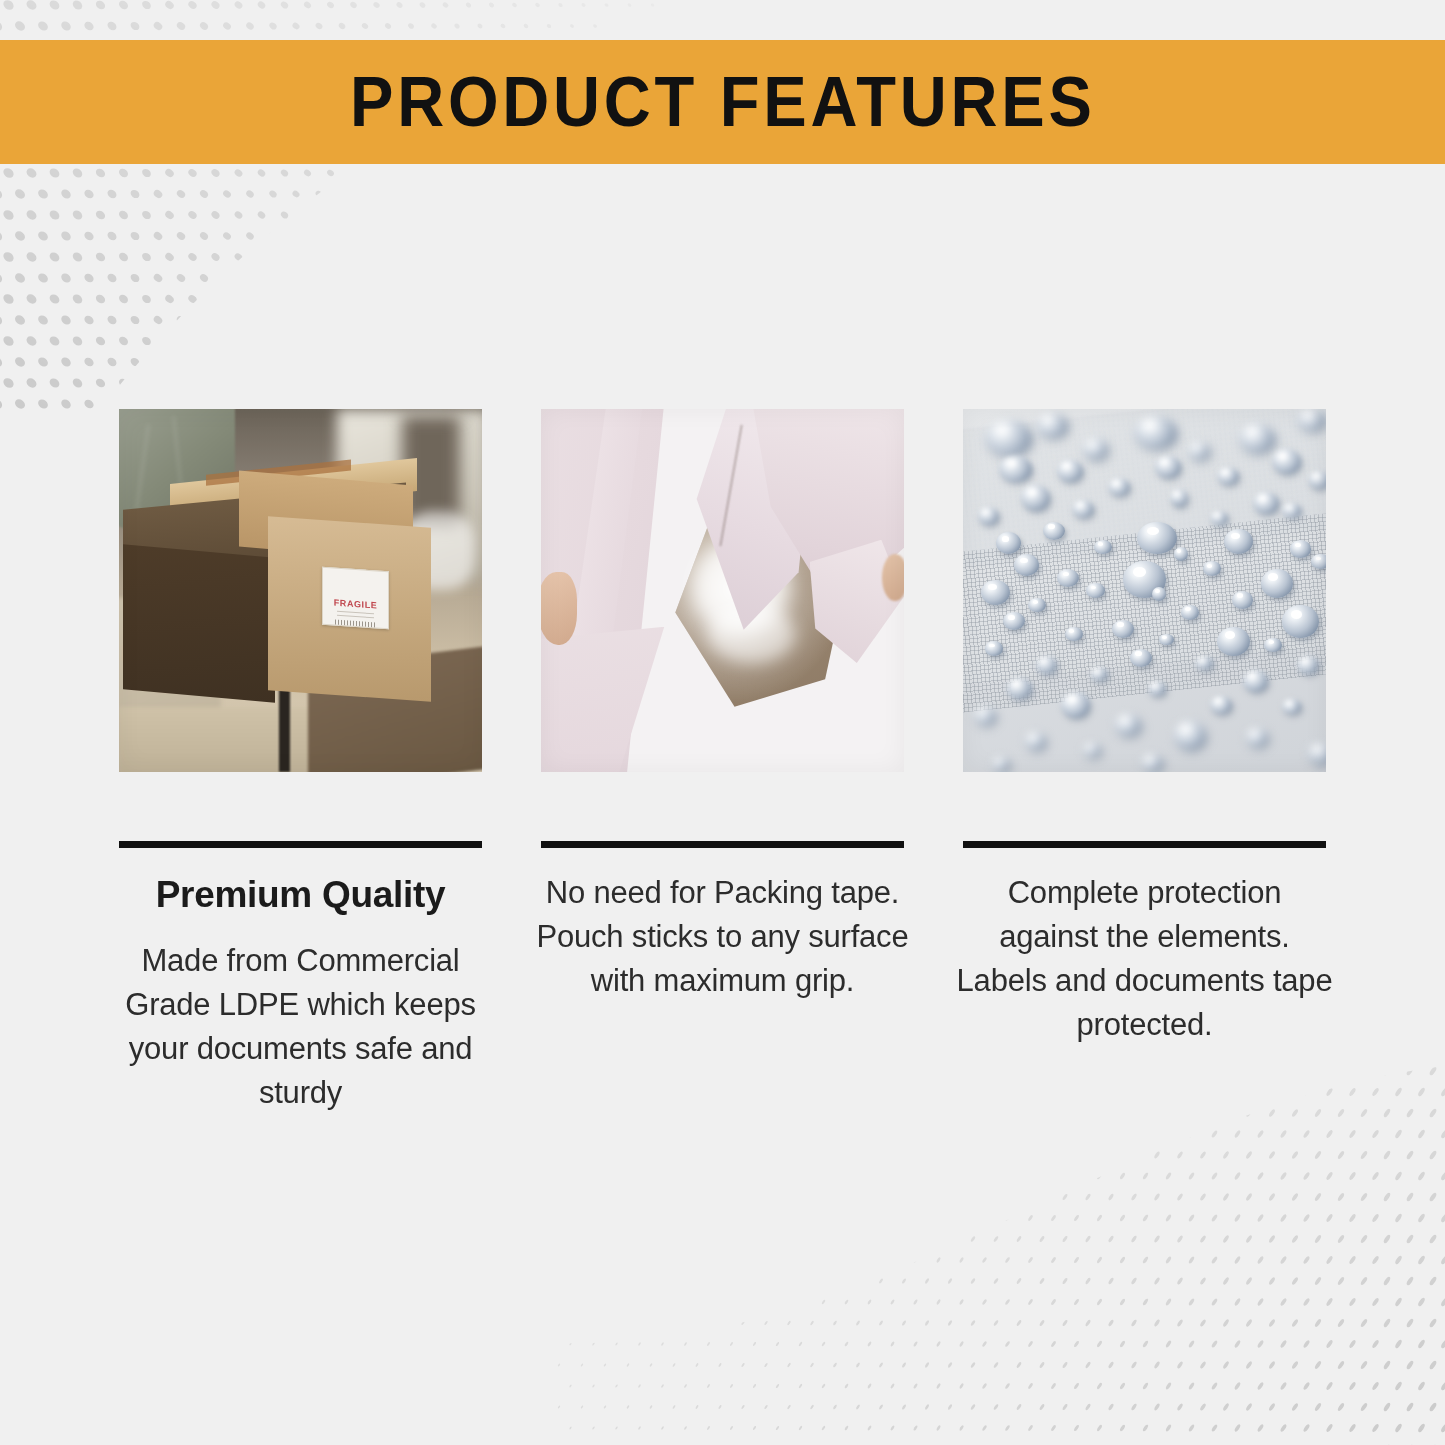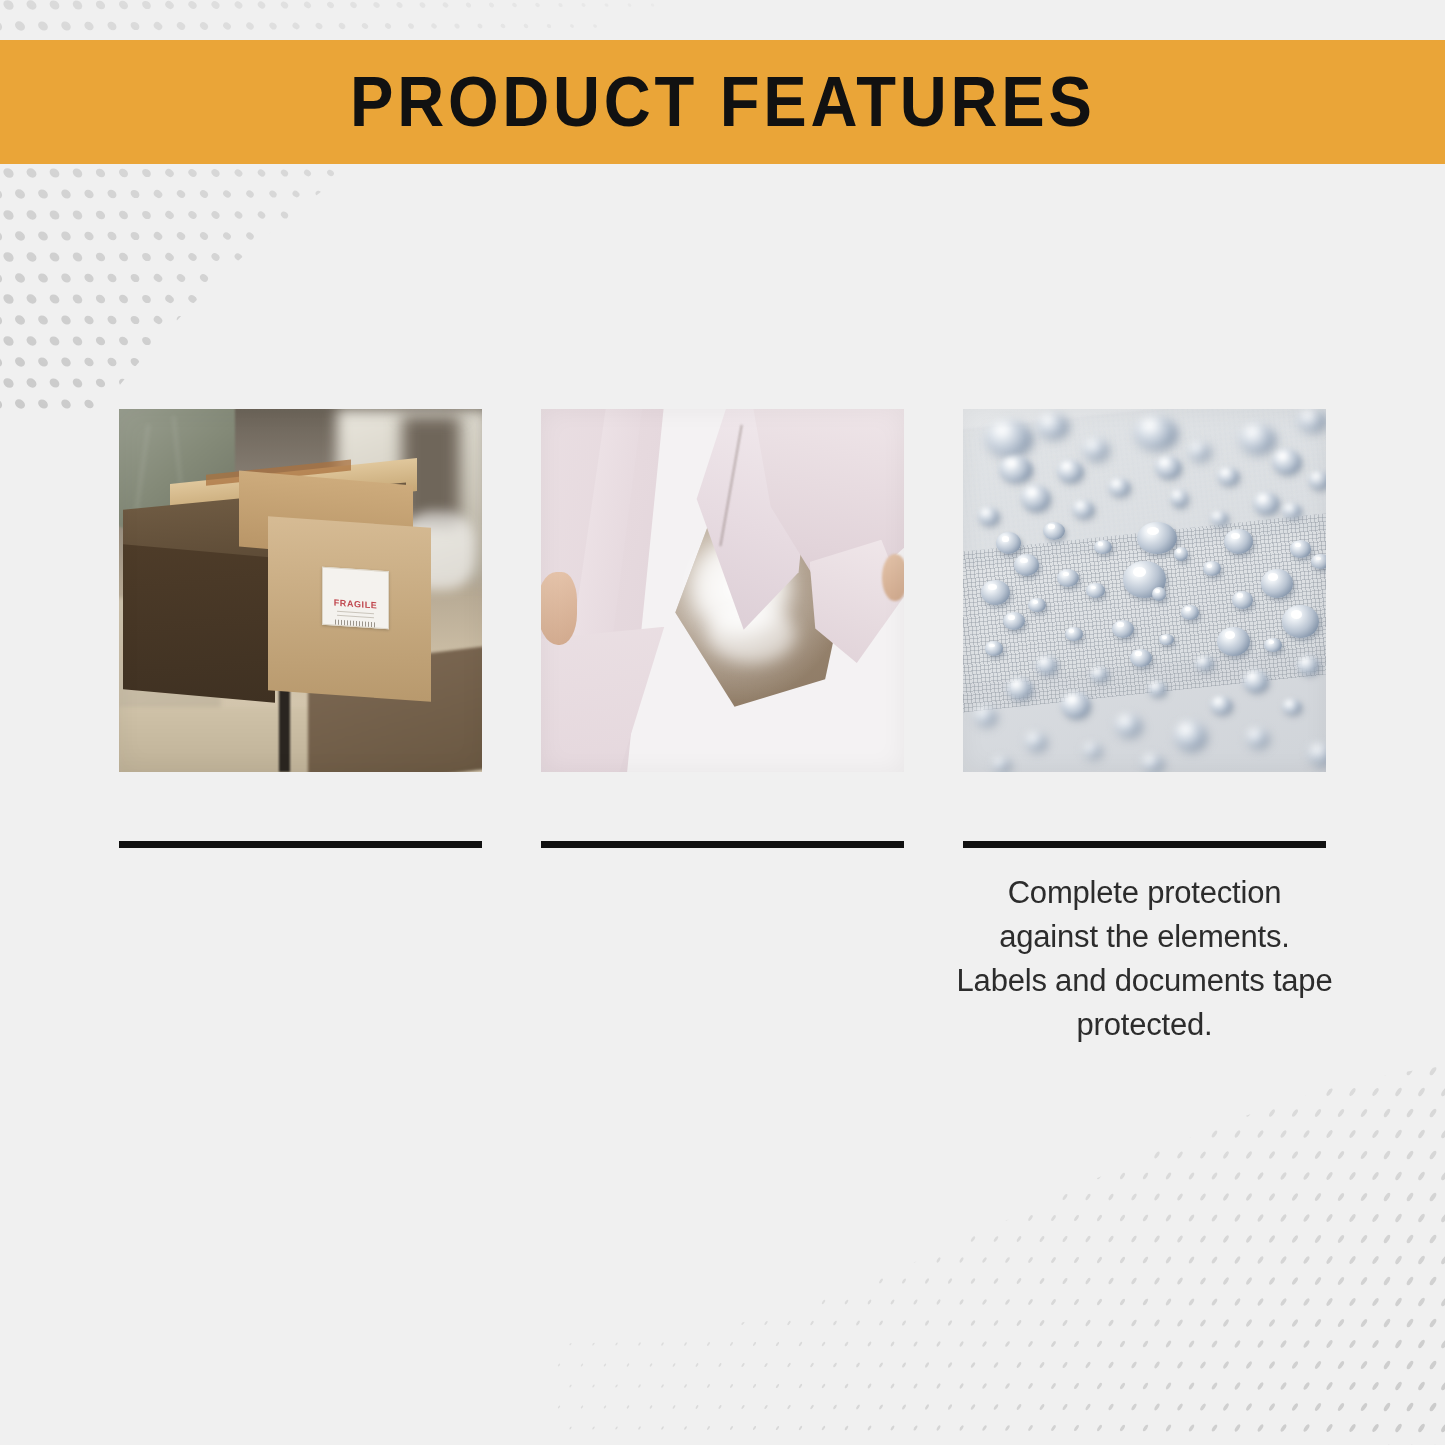--- a/index.html
+++ b/index.html
@@ -2213,20 +2213,22 @@
         <div class="p1-label">
           <div class="p1-label-text">FRAGILE</div>
           <div class="p1-label-line"></div>
           <div class="p1-label-line"></div>
           <div class="p1-label-bar"></div>
         </div>
         <div class="photo-vignette"></div>
       </div>
 
       <div class="feature-divider"></div>
+      <div class="feature-heading">Premium Quality</div>
+      <div class="feature-body">Made from Commercial Grade LDPE which keeps your documents safe and sturdy</div>
     </div>
 
     <div class="feature-col">
       <div class="feature-photo">
         <div class="p2-bg"></div>
         <div class="p2-sheet-left"></div>
         <div class="p2-adhesive"></div>
         <div class="p2-adhesive-sheen"></div>
         <div class="p2-adhesive-sheen2"></div>
         <div class="p2-liner-curl"></div>
@@ -2234,20 +2236,21 @@
         <div class="p2-flap-right"></div>
         <div class="p2-fold-a"></div>
         <div class="p2-sheet-bottom"></div>
         <div class="p2-edge-dark"></div>
         <div class="p2-thumb"></div>
         <div class="p2-finger-right"></div>
         <div class="photo-vignette"></div>
       </div>
 
       <div class="feature-divider"></div>
+      <div class="feature-body">No need for Packing tape. Pouch sticks to any surface with maximum grip.</div>
     </div>
 
     <div class="feature-col">
       <div class="feature-photo">
         <div class="p3-bg"></div>
         <div class="p3-mesh-soft"></div>
         <div class="p3-mesh"></div>
         <div class="p3-mesh-soft2"></div>
         <div id="p3-drops">
             <div class="drop drop-blur2" style="left: 6%; top: 3%; width: 13%; height: 10%;"></div>

